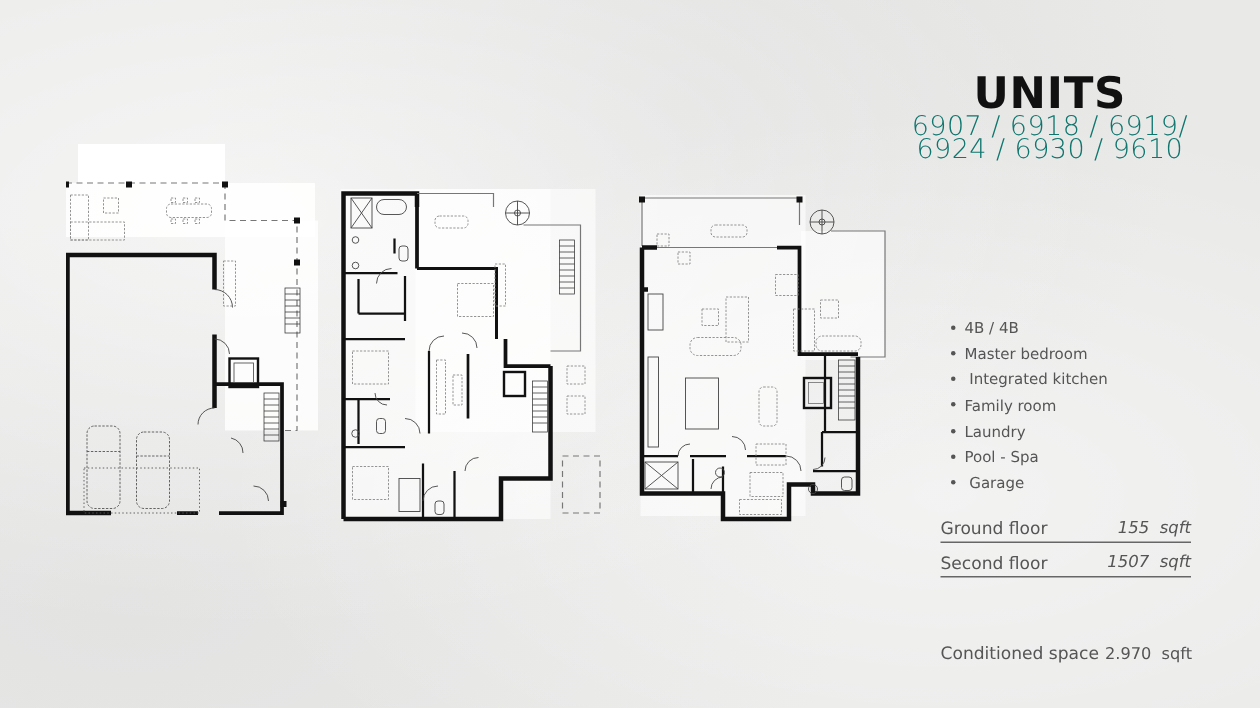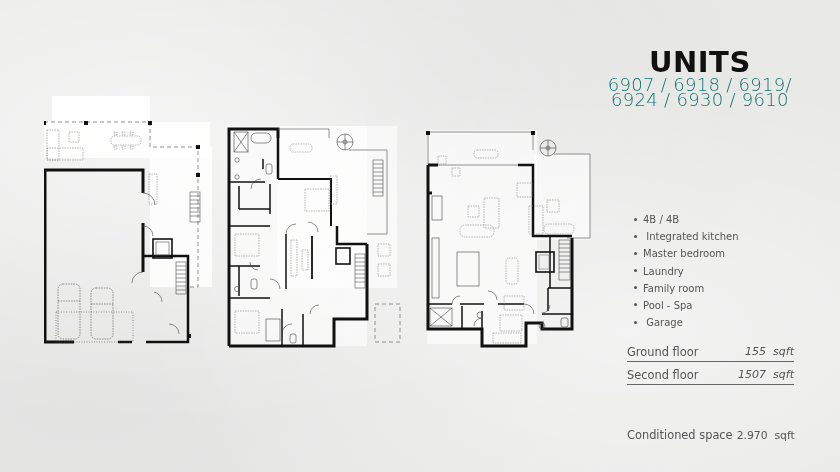--- a/index.html
+++ b/index.html
@@ -306,24 +306,24 @@
 </svg>
 
 <div class="title-block">
   <div class="title">UNITS</div>
   <div class="subtitle">6907 / 6918 / 6919/</div>
   <div class="subtitle">6924 / 6930 / 9610</div>
 </div>
 
 <ul class="features">
   <li><span class="bullet"></span><span>4B / 4B</span></li>
+  <li><span class="bullet"></span><span>Master bedroom</span></li>
   <li><span class="bullet"></span><span style="white-space:pre"> Integrated kitchen</span></li>
-  <li><span class="bullet"></span><span>Master bedroom</span></li>
+  <li><span class="bullet"></span><span>Family room</span></li>
   <li><span class="bullet"></span><span>Laundry</span></li>
-  <li><span class="bullet"></span><span>Family room</span></li>
   <li><span class="bullet"></span><span>Pool - Spa</span></li>
   <li><span class="bullet"></span><span style="white-space:pre"> Garage</span></li>
 </ul>
 
 <div class="areas">
   <div class="area-row">
     <span>Ground floor</span>
     <span class="area-val" style="white-space:pre">155  sqft</span>
   </div>
   <div class="area-row">

